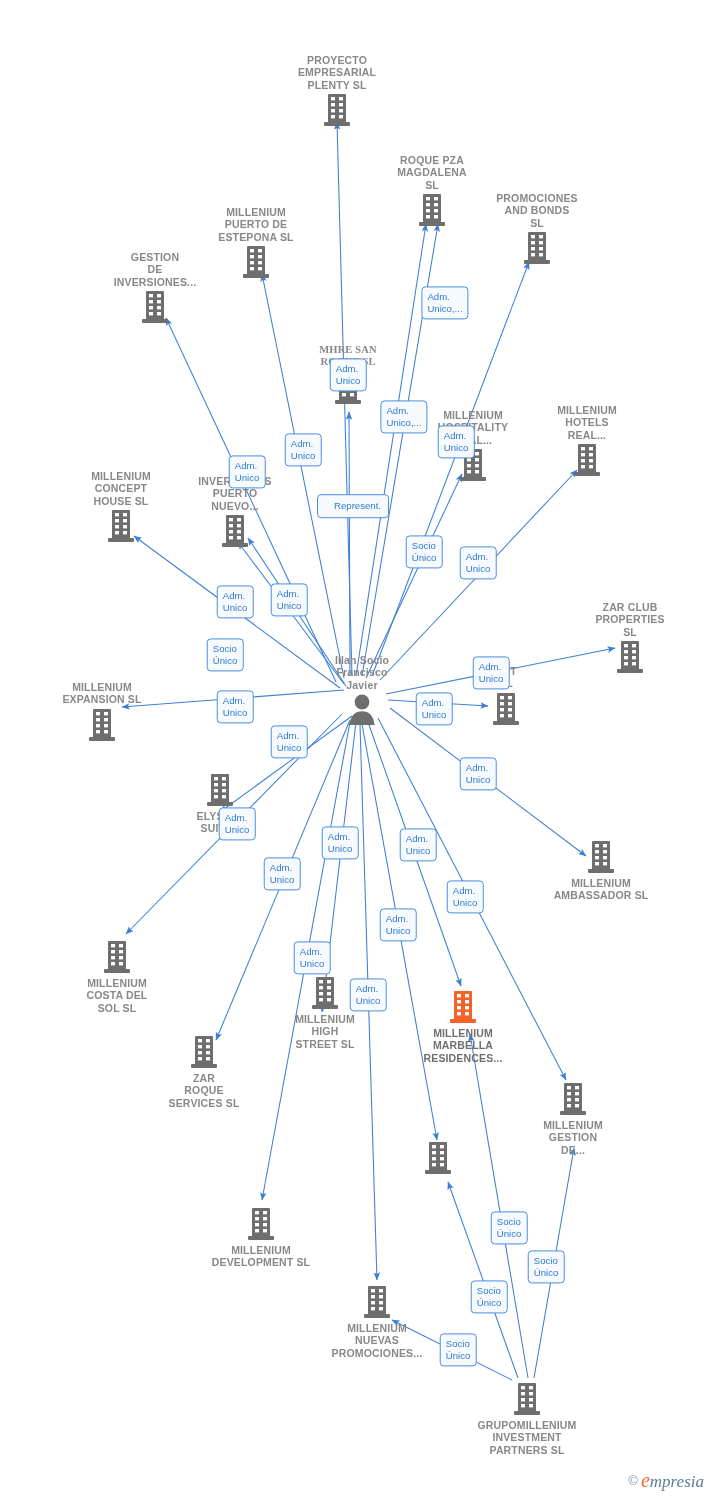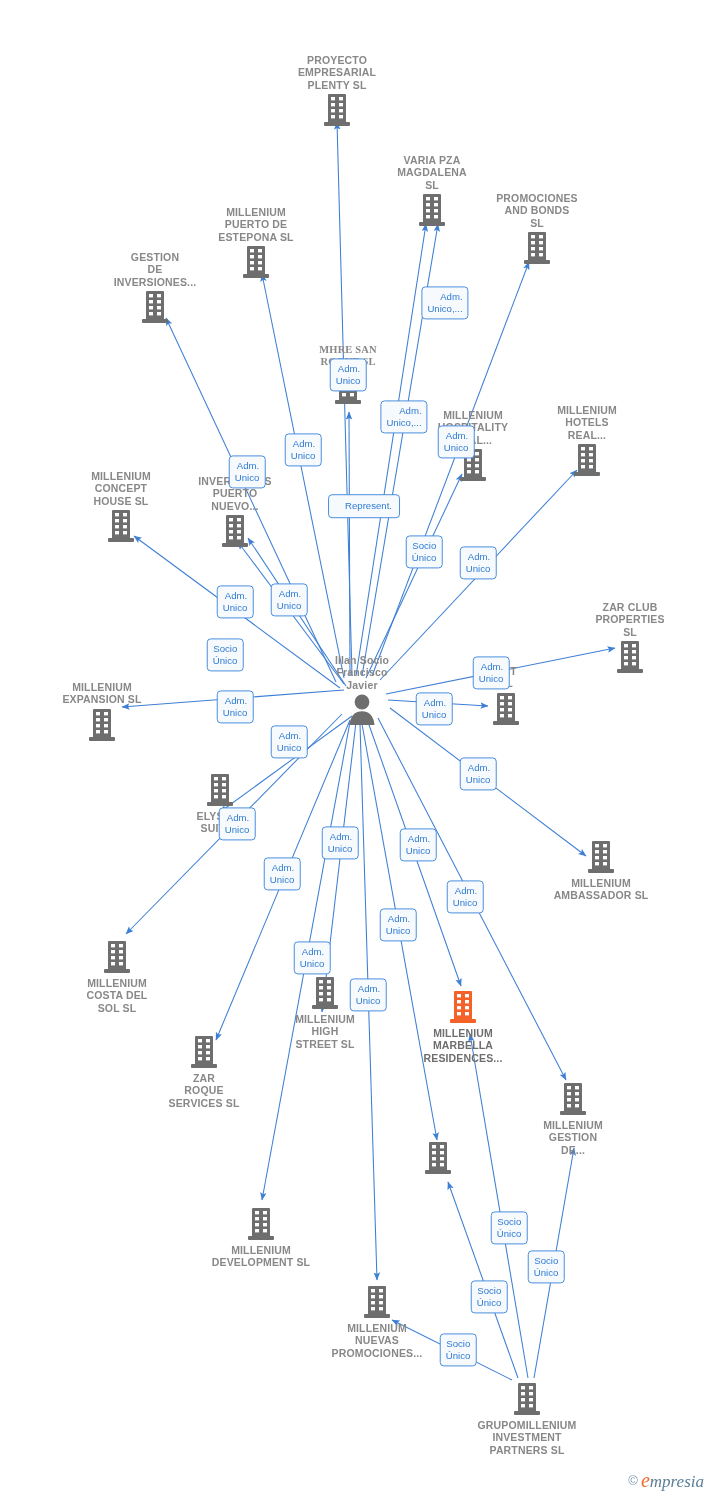--- a/index.html
+++ b/index.html
@@ -50,21 +50,21 @@
   
   .chip{
     position:absolute;
     z-index:5;
     background:#f7fafd;
     border:1px solid #4a8ede;
     border-radius:4px;
     color:#2f7bd4;
     font-size:9.6px;
     line-height:11.6px;
-    text-align:right;
+    text-align:left;
     padding:4px 5px;
     white-space:pre-line;
     box-sizing:border-box;
     transform:translate(-50%,-50%);
   }
   .chip.wide{white-space:nowrap;padding:5px 7px;}
 
   
   #watermark{
     position:absolute;
@@ -146,21 +146,21 @@
               <rect x="8" y="10" width="4" height="3.4"></rect>
               <rect x="16" y="10" width="4" height="3.4"></rect>
               <rect x="8" y="16" width="4" height="3.4"></rect>
               <rect x="16" y="16" width="4" height="3.4"></rect>
               <rect x="8" y="22" width="4" height="3.4"></rect>
               <rect x="16" y="22" width="4" height="3.4"></rect>
             </g>
           </svg></span>
       </div>
       <div class="node lbl-above" style="left: 432px; top: 154px;">
-        <div class="label">VARIA PZA
+        <div class="label">ROQUE PZA
 MAGDALENA
 SL</div>
         <span class="glyph"><svg width="28" height="34" viewBox="0 0 28 34" xmlns="http://www.w3.org/2000/svg">
             <rect x="5" y="1" width="18" height="29" rx="1" fill="#6e6e6e"></rect>
             <rect x="1" y="29" width="26" height="4" rx="1" fill="#6e6e6e"></rect>
             <g fill="#ffffff">
               <rect x="8" y="4" width="4" height="3.4"></rect>
               <rect x="16" y="4" width="4" height="3.4"></rect>
               <rect x="8" y="10" width="4" height="3.4"></rect>
               <rect x="16" y="10" width="4" height="3.4"></rect>
@@ -595,21 +595,21 @@
       <div class="chip" style="left: 445px; top: 303px;">Adm.
 Unico,...</div>
       <div class="chip" style="left: 348px; top: 375px;">Adm.
 Unico</div>
       <div class="chip" style="left: 404px; top: 417px;">Adm.
 Unico,...</div>
       <div class="chip" style="left: 303px; top: 450px;">Adm.
 Unico</div>
       <div class="chip" style="left: 456px; top: 442px;">Adm.
 Unico</div>
-      <div class="chip wide" style="left: 364px; top: 506px; padding-left: 16px;">Represent.</div>
+      <div class="chip wide" style="left: 353px; top: 506px; padding-left: 16px;">Represent.</div>
       <div class="chip" style="left: 247px; top: 472px;">Adm.
 Unico</div>
       <div class="chip" style="left: 424px; top: 552px;">Socio
 Único</div>
       <div class="chip" style="left: 478px; top: 563px;">Adm.
 Unico</div>
       <div class="chip" style="left: 235px; top: 602px;">Adm.
 Unico</div>
       <div class="chip" style="left: 289px; top: 600px;">Adm.
 Unico</div>

